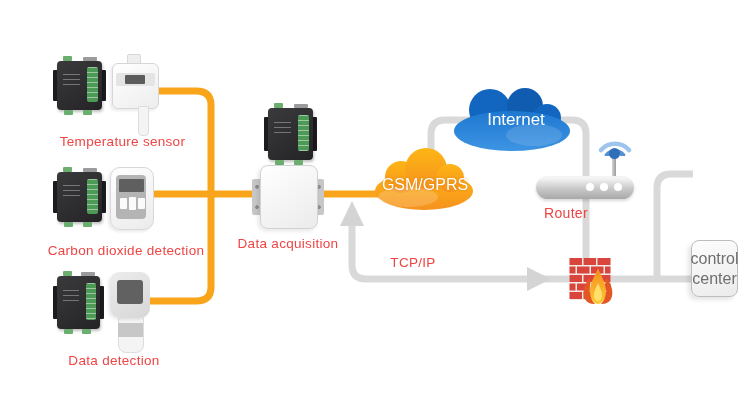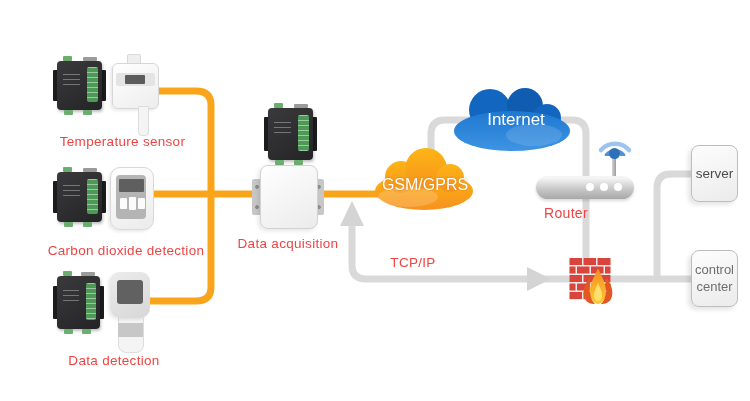--- a/index.html
+++ b/index.html
@@ -59,21 +59,21 @@
     background:linear-gradient(#f4f4f4 10%,#c9c9c9 55%,#a8a8a8);border-radius:12px;box-shadow:0 2px 3px rgba(0,0,0,.15);}
   .router .dot{position:absolute;top:7px;width:8px;height:8px;border-radius:50%;background:#fff;}
   .router .d1{left:50px}.router .d2{left:64px}.router .d3{left:78px}
   .antenna{position:absolute;left:612px;top:156px;width:4px;height:22px;background:linear-gradient(90deg,#d5d5d5,#9a9a9a);z-index:5;}
   .antball{position:absolute;left:609px;top:148px;width:11px;height:11px;border-radius:50%;background:#2e6fb7;z-index:5;}
   
   .node-box{position:absolute;width:45px;height:55px;background:linear-gradient(160deg,#fdfdfd,#ebebeb);
     border:1.5px solid #bdbdbd;border-radius:8px;box-shadow:-3px 3px 4px rgba(0,0,0,.10);
     display:flex;align-items:center;justify-content:center;text-align:center;z-index:5;}
   #serverBox{left:691px;top:145px;color:#4c4c4c;font-size:13.5px;}
-  #controlBox{left:691px;top:250px;color:#6e6e6e;font-size:13px;line-height:1.25;}
+  #controlBox{left:691px;top:240px;color:#6e6e6e;font-size:16px;line-height:1.25;}
   
   .z4{z-index:4}.z5{z-index:5}
 </style>
 </head>
 <body>
 
 <div id="canvas">
 
   <svg class="abs" style="left:0;top:0;z-index:1" width="750" height="401" viewBox="0 0 750 401">
 
@@ -234,23 +234,20 @@
         <rect x="29.5" y="36" width="13" height="7"></rect>
     </g>
     <g transform="translate(14,12)">
       <path fill="#E25722" d="M7,10 C2,18 0,25 3,31 C5,35 9,36 13,36 C8,31 6,22 9,13 Z"></path>
       <path fill="#E25722" d="M25,10 C30,18 32,25 29,31 C27,35 23,36 19,36 C24,31 26,22 23,13 Z"></path>
       <path fill="url(#flameGrad)" d="M16,0 C12,10 8,15 8,23 C8,31 12,36 16,36 C20,36 24,31 24,23 C24,15 20,10 16,0"></path>
       <path fill="#FFE06A" d="M16,15 C14,20 12,23 12,27 C12,31 14,33 16,33 C18,33 20,31 20,27 C20,23 18,20 16,15"></path>
     </g>
   </svg>
 
-  <div id="serverBox" class="node-box">
-    <span>server</span>
-  </div>
   <div id="controlBox" class="node-box">
     <span>control center</span>
   </div>
 
   <div class="lbl" style="left:40px;top:134px;width:165px">Temperature sensor</div>
   <div class="lbl" style="left:23px;top:243px;width:206px">Carbon dioxide detection</div>
   <div class="lbl" style="left:38px;top:353px;width:152px">Data detection</div>
   <div class="lbl" style="left:230px;top:236px;width:116px">Data acquisition</div>
   <div class="lbl" style="left:380px;top:255px;width:66px">TCP/IP</div>
   <div class="lbl" style="left:533px;top:205px;width:66px;font-size:14px">Router</div>

